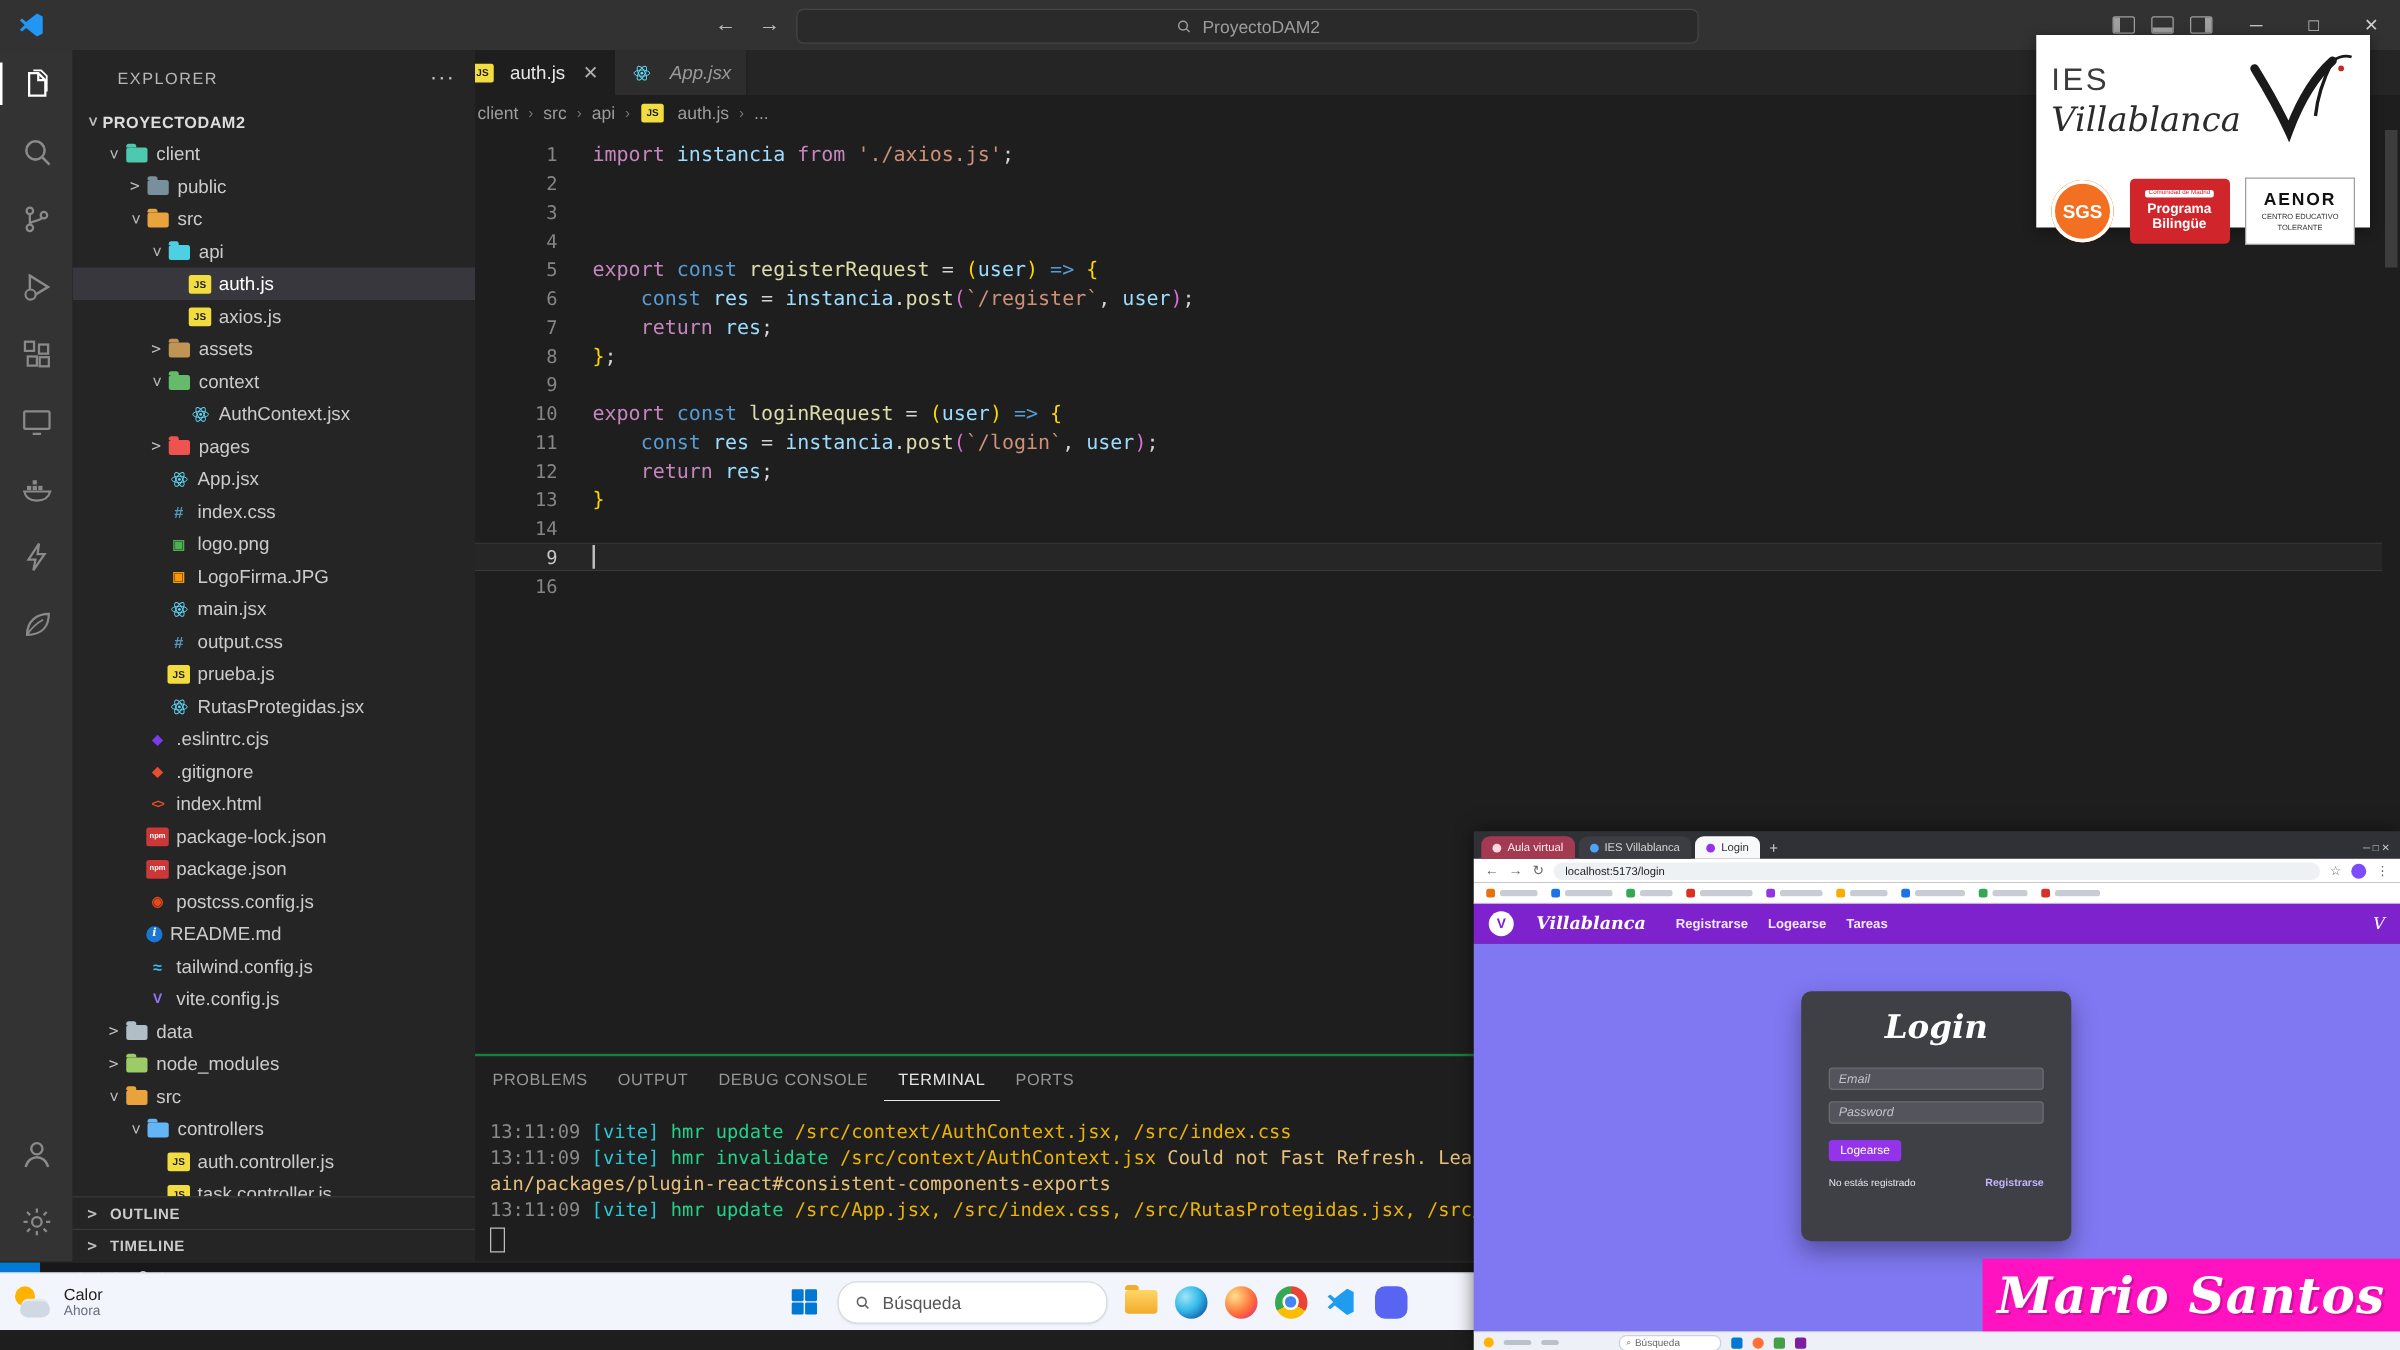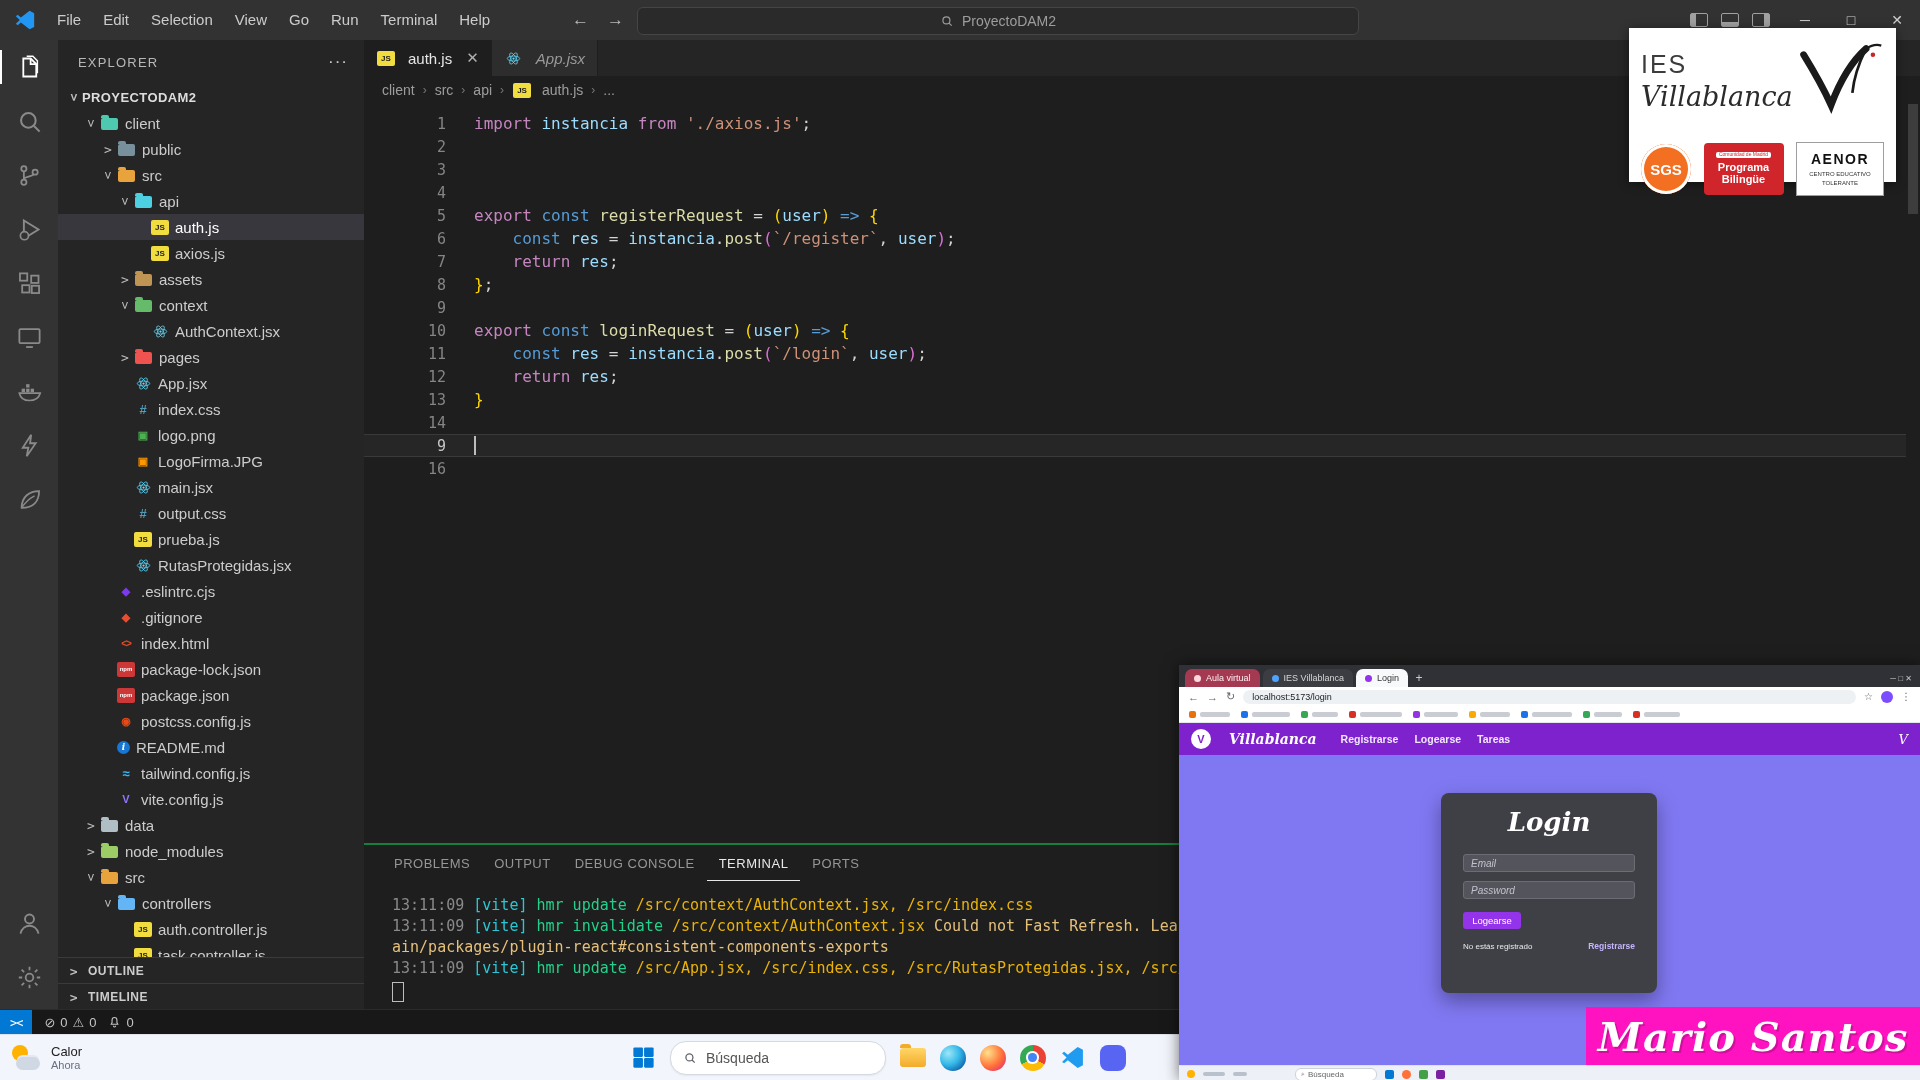--- a/index.html
+++ b/index.html
@@ -25,21 +25,21 @@
 
   
   .activitybar{position:absolute;left:0;top:40px;width:58px;bottom:70px;background:#333333;z-index:5;}
   .act{height:54px;display:flex;align-items:center;justify-content:center;color:#8a8a8a;position:relative;}
   .act.active{color:#ffffff;}
   .act.active::before{content:"";position:absolute;left:0;top:10px;bottom:10px;width:2px;background:#fff;}
   .act svg{width:27px;height:27px;}
   .act-bottom{position:absolute;bottom:6px;left:0;right:0;}
 
   
-  .sidebar{position:absolute;left:58px;top:40px;width:306px;bottom:70px;background:#252526;color:#cccccc;z-index:4;}
+  .sidebar{position:absolute;left:58px;top:40px;width:306px;bottom:70px;background:#252526;color:#cccccc;z-index:4;padding-left:16px;}
   .exp-header{height:44px;display:flex;align-items:center;padding:0 16px 0 20px;font-size:13px;letter-spacing:1.2px;color:#b8b8b8;}
   .exp-dots{margin-left:auto;font-size:17px;color:#cccccc;letter-spacing:1px;}
   .tree{position:absolute;top:44px;left:0;right:0;bottom:52px;overflow:hidden;}
   .trow{height:26px;display:flex;align-items:center;font-size:15px;color:#cccccc;white-space:nowrap;}
   .trow.selected{background:#37373d;color:#ffffff;}
   .trow.root{font-weight:bold;font-size:13px;letter-spacing:.4px;color:#dddddd;}
   .chev{width:16px;flex:none;display:inline-flex;justify-content:center;color:#bdbdbd;font-size:13px;font-family:"DejaVu Sans Mono",monospace;}
   .chev.open{transform:rotate(90deg);}
   .tspacer{width:16px;flex:none;}
   .fold{width:17px;height:12px;border-radius:2px;margin:2px 7px 0 2px;position:relative;flex:none;}
@@ -99,21 +99,21 @@
   
   .statusbar{position:absolute;left:0;right:0;bottom:45px;height:25px;background:#181818;border-top:1px solid #2b2b2b;
              display:flex;align-items:center;color:#c5c5c5;font-size:13px;z-index:6;}
   .remote{height:100%;background:#0078d4;color:#fff;display:flex;align-items:center;padding:0 10px;font-size:12px;
           font-family:"DejaVu Sans Mono",monospace;letter-spacing:-1px;}
   .sb-group{display:flex;align-items:center;gap:5px;margin-left:12px;}
   .sb-ic{font-size:13px;color:#c5c5c5;}
   .sb-ic svg{width:13px;height:13px;}
 
   
-  .taskbar{position:absolute;left:0;right:0;bottom:0;height:45px;background:#f2f5fb;border-top:1px solid #dfe3ea;z-index:6;}
+  .taskbar{position:absolute;left:0;right:0;bottom:16px;height:45px;background:#f2f5fb;border-top:1px solid #dfe3ea;z-index:6;}
   .weather{position:absolute;left:10px;top:0;height:45px;display:flex;align-items:center;gap:9px;}
   .w-icon{width:32px;height:28px;position:relative;flex:none;}
   .w-icon::before{content:"";position:absolute;left:2px;top:1px;width:16px;height:16px;border-radius:50%;background:#ffb300;}
   .w-icon::after{content:"";position:absolute;left:6px;bottom:2px;width:24px;height:13px;border-radius:8px;background:#cfd8e3;box-shadow:0 -3px 0 -1px #e3e9f2;}
   .w-t1{font-size:13px;color:#222;} .w-t2{font-size:11px;color:#66707e;}
   .tb-center{position:absolute;left:630px;top:0;height:45px;display:flex;align-items:center;gap:13px;}
   .tb-start{width:27px;height:27px;}
   .tb-search{width:190px;height:32px;background:#ffffff;border:1px solid #d4d9e2;border-radius:16px;display:flex;align-items:center;
              gap:9px;padding:0 12px;font-size:14px;color:#555;box-shadow:0 1px 2px rgba(0,0,0,.06);}
   .tb-mag{width:14px;height:14px;color:#5f6368;}
@@ -199,30 +199,20 @@
 <body>
 
 <div class="screen">
 
   <header class="titlebar">
     <span class="vsc-logo">
       <svg viewBox="0 0 24 24">
           <path fill="#2196f3" d="M17 2l5 2.5v15L17 22l-9.5-7.3L4 17.6 2 16.2l4.3-4.2L2 7.8 4 6.4l3.5 2.9z"></path>
         </svg>
     </span>
-    <nav class="menubar" id="menubar">
-        <span class="menu-item">File</span>
-        <span class="menu-item">Edit</span>
-        <span class="menu-item">Selection</span>
-        <span class="menu-item">View</span>
-        <span class="menu-item">Go</span>
-        <span class="menu-item">Run</span>
-        <span class="menu-item">Terminal</span>
-        <span class="menu-item">Help</span>
-      </nav>
     <div class="nav-arrows">
       <span>←</span>
       <span>→</span>
     </div>
     <div class="title-search">
       <span class="tsearch-glyph">
         <svg viewBox="0 0 24 24" fill="none" stroke="#9d9d9d" stroke-width="2">
             <circle cx="11" cy="11" r="6"></circle>
             <path d="M15.5 15.5L20 20"></path>
           </svg>

